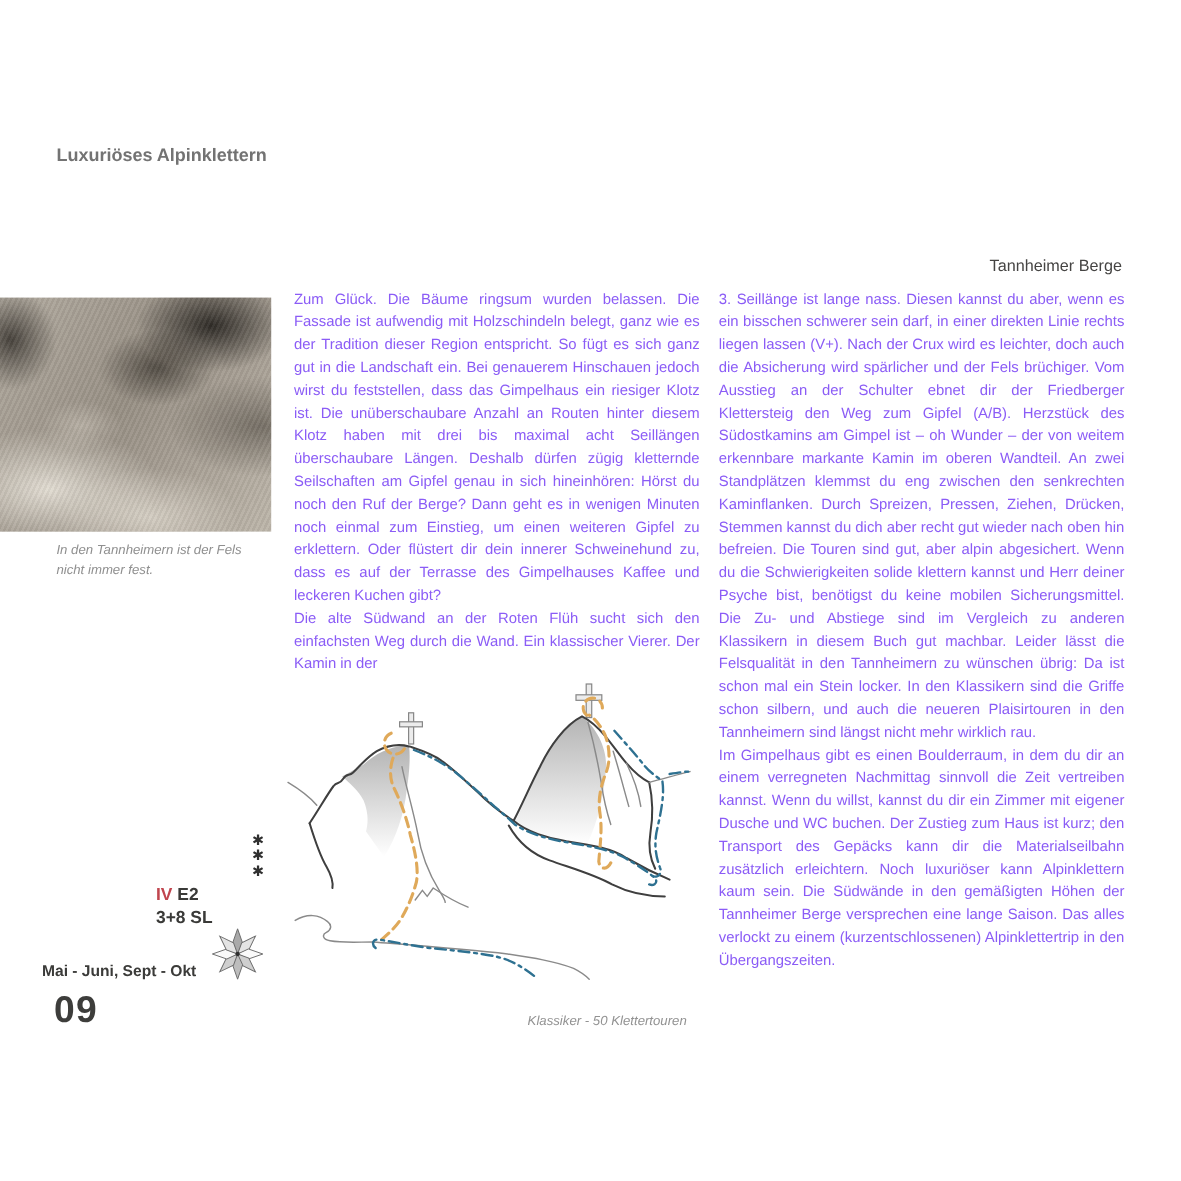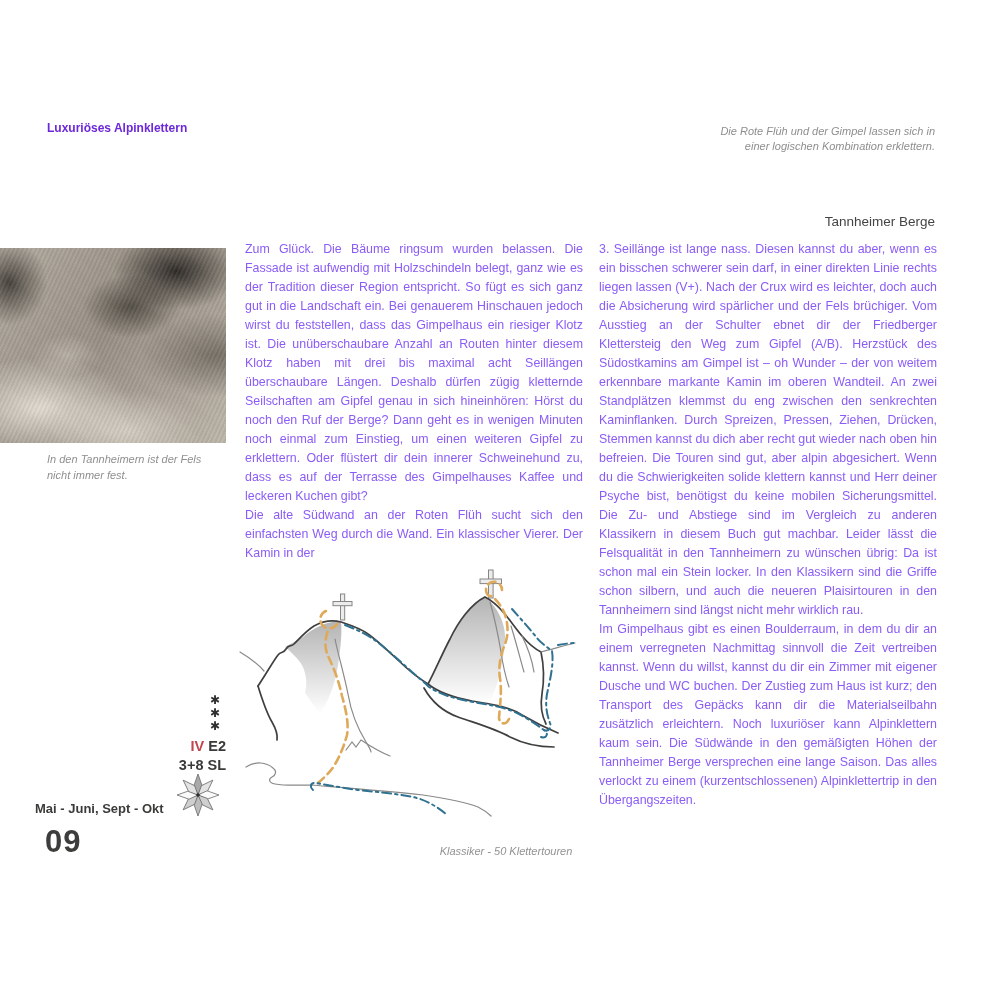--- a/index.html
+++ b/index.html
@@ -1,20 +1,20 @@
 <!DOCTYPE html>
 <html><head>
 <meta charset="utf-8">
 <style>
   html,body{margin:0;padding:0;background:#ffffff;}
   body{width:984px;height:984px;overflow:hidden;
        font-family:"Liberation Sans", sans-serif;}
   .page{position:relative;width:984px;height:984px;background:#fff;}
 
-  .kicker{position:absolute;left:47px;top:121px;font-size:12px;font-weight:700;color:#6d28d9;}
+  .kicker{position:absolute;left:47px;top:121px;font-size:15px;font-weight:700;color:#737373;}
   .note{position:absolute;right:49px;top:124px;width:240px;text-align:right;
         font-style:italic;font-size:11px;line-height:14.5px;color:#8e8e8e;}
   .title{position:absolute;left:47px;top:166px;font-size:26px;letter-spacing:-0.3px;
          white-space:nowrap;color:#2c2b29;}
   .title .b{font-weight:700;}
   .title .r{font-weight:400;color:#3a3a38;}
   .region{position:absolute;right:49px;top:214px;font-size:13.5px;font-weight:400;color:#454443;}
 
   .photo{position:absolute;left:0;top:248px;width:226px;height:195px;
     background:
@@ -34,40 +34,39 @@
   .col{position:absolute;top:240px;width:338px;}
   .col-middle{left:245px;}
   .col-right{left:599px;}
   .col p{margin:0;font-size:12.4px;line-height:19px;text-align:justify;color:#8b5cf6;}
 
   .sketch{position:absolute;left:228px;top:554px;width:356px;height:286px;}
 
   .stars{position:absolute;left:204px;top:694px;width:22px;text-align:center;
          font-size:12px;line-height:13px;color:#2f2f2f;}
   .stars span{display:block;}
-  .grade{position:absolute;left:130px;top:737px;width:96px;text-align:right;
+  .grade{position:absolute;left:130px;top:737px;width:96px;
          font-size:14.5px;line-height:18.5px;font-weight:700;color:#3a3a38;}
   .grade .red{color:#c0454e;}
   .season{position:absolute;left:35px;top:801px;width:132px;
           font-size:13px;font-weight:600;color:#3b3b39;}
   .compass{position:absolute;left:172px;top:769px;width:52px;height:52px;}
 
   .pagenum{position:absolute;left:45px;top:824px;font-size:31px;font-weight:600;
            letter-spacing:1px;color:#3d3d3b;}
   .footer{position:absolute;left:0;right:0;top:845px;text-align:center;
           font-style:italic;font-size:11px;color:#929292;padding-left:28px;}
 </style>
 </head>
 <body>
 
 <div class="page">
 
   <div class="kicker">Luxuriöses Alpinklettern</div>
 
-  <div class="note">Die Rote Flüh und der Gimpel lassen sich in einer logischen Kombination erklettern.</div>
 
 
   <div class="region">Tannheimer Berge</div>
 
   <div class="photo"></div>
   <div class="caption">In den Tannheimern ist der Fels nicht immer fest.</div>
 
   <div class="col col-middle">
     <p>Zum Glück. Die Bäume ringsum wurden belassen. Die Fassade ist aufwendig mit Holzschindeln belegt, ganz wie es der Tradition dieser Region entspricht. So fügt es sich ganz gut in die Landschaft ein. Bei genauerem Hinschauen jedoch wirst du feststellen, dass das Gimpelhaus ein riesiger Klotz ist. Die unüberschaubare Anzahl an Routen hinter diesem Klotz haben mit drei bis maximal acht Seillängen überschaubare Längen. Deshalb dürfen zügig kletternde Seilschaften am Gipfel genau in sich hineinhören: Hörst du noch den Ruf der Berge? Dann geht es in wenigen Minuten noch einmal zum Einstieg, um einen weiteren Gipfel zu erklettern. Oder flüstert dir dein innerer Schweinehund zu, dass es auf der Terrasse des Gimpelhauses Kaffee und leckeren Kuchen gibt?</p>
     <p>Die alte Südwand an der Roten Flüh sucht sich den einfachsten Weg durch die Wand. Ein klassischer Vierer. Der Kamin in der</p>

